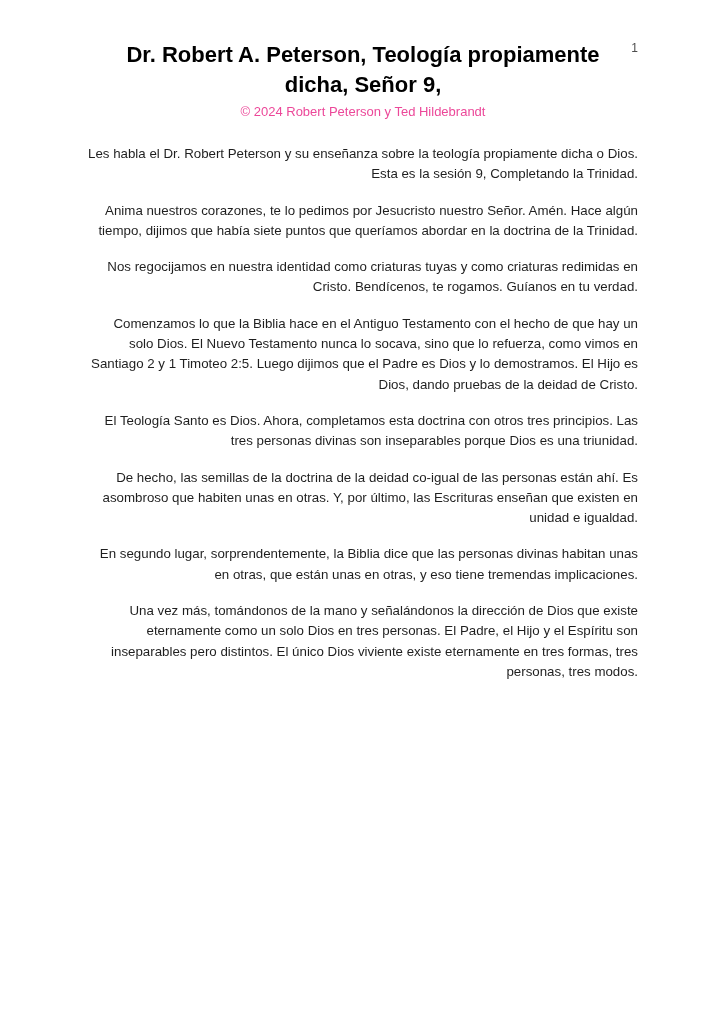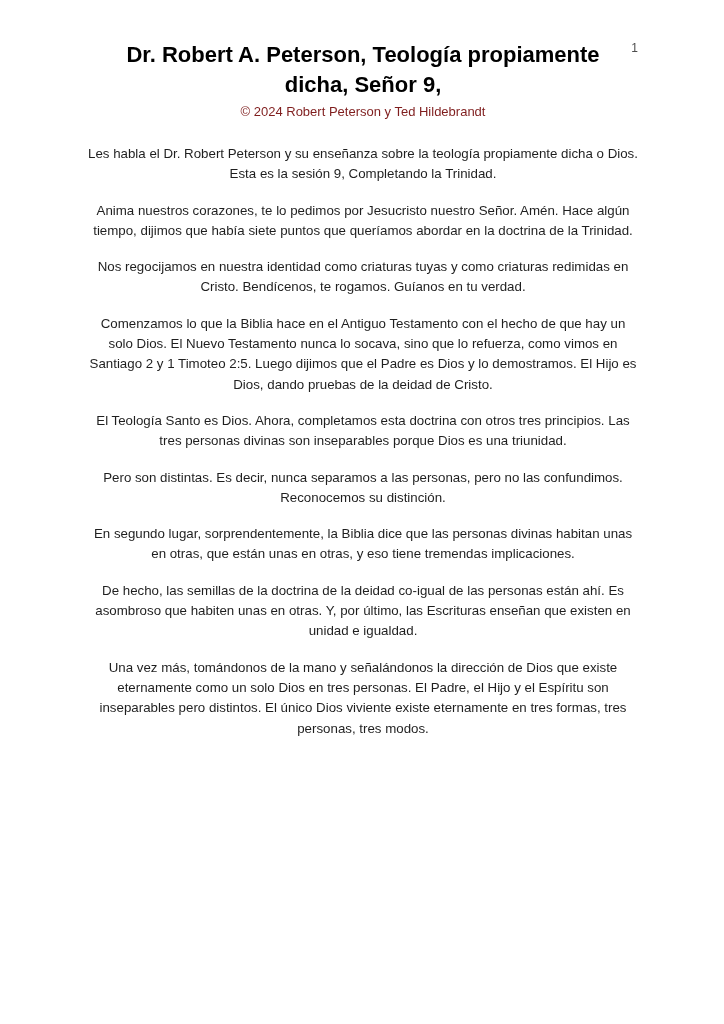--- a/index.html
+++ b/index.html
@@ -35,27 +35,27 @@
     font-size: 22px;
     font-weight: 700;
     line-height: 30px;
     color: #000000;
   }
   .byline {
     margin: 2px 0 0 0;
     text-align: center;
     font-size: 13px;
     line-height: 19px;
-    color: #7f1d1d;
+    color: #ec4899;
   }
   .body-text {
     margin-top: 23px;
     font-size: 13.3px;
     line-height: 20.3px;
-    text-align: center;
+    text-align: right;
   }
   .body-text p {
     margin: 0 0 16px 0;
   }
 </style>
 </head>
 <body>
 
 <div class="sheet">
 
@@ -69,20 +69,19 @@
     </h1>
 
     <div class="byline">© 2024 Robert Peterson y Ted Hildebrandt</div>
 
     <div class="body-text">
       <p>Les habla el Dr. Robert Peterson y su enseñanza sobre la teología propiamente dicha o Dios. Esta es la sesión 9, Completando la Trinidad.</p>
       <p>Anima nuestros corazones, te lo pedimos por Jesucristo nuestro Señor. Amén. Hace algún tiempo, dijimos que había siete puntos que queríamos abordar en la doctrina de la Trinidad.</p>
       <p>Nos regocijamos en nuestra identidad como criaturas tuyas y como criaturas redimidas en Cristo. Bendícenos, te rogamos. Guíanos en tu verdad.</p>
       <p>Comenzamos lo que la Biblia hace en el Antiguo Testamento con el hecho de que hay un solo Dios. El Nuevo Testamento nunca lo socava, sino que lo refuerza, como vimos en Santiago 2 y 1 Timoteo 2:5. Luego dijimos que el Padre es Dios y lo demostramos. El Hijo es Dios, dando pruebas de la deidad de Cristo.</p>
       <p>El Teología Santo es Dios. Ahora, completamos esta doctrina con otros tres principios. Las tres personas divinas son inseparables porque Dios es una triunidad.</p>
-      <p>Pero son distintas. Es decir, nunca separamos a las personas, pero no las confundimos. Reconocemos su distinción.</p>
+      <p>De hecho, las semillas de la doctrina de la deidad co-igual de las personas están ahí. Es asombroso que habiten unas en otras. Y, por último, las Escrituras enseñan que existen en unidad e igualdad.</p>
       <p>En segundo lugar, sorprendentemente, la Biblia dice que las personas divinas habitan unas en otras, que están unas en otras, y eso tiene tremendas implicaciones.</p>
-      <p>De hecho, las semillas de la doctrina de la deidad co-igual de las personas están ahí. Es asombroso que habiten unas en otras. Y, por último, las Escrituras enseñan que existen en unidad e igualdad.</p>
       <p>Una vez más, tomándonos de la mano y señalándonos la dirección de Dios que existe eternamente como un solo Dios en tres personas. El Padre, el Hijo y el Espíritu son inseparables pero distintos. El único Dios viviente existe eternamente en tres formas, tres personas, tres modos.</p>
     </div>
 
   </div>
 </div>
 
 </body></html>

